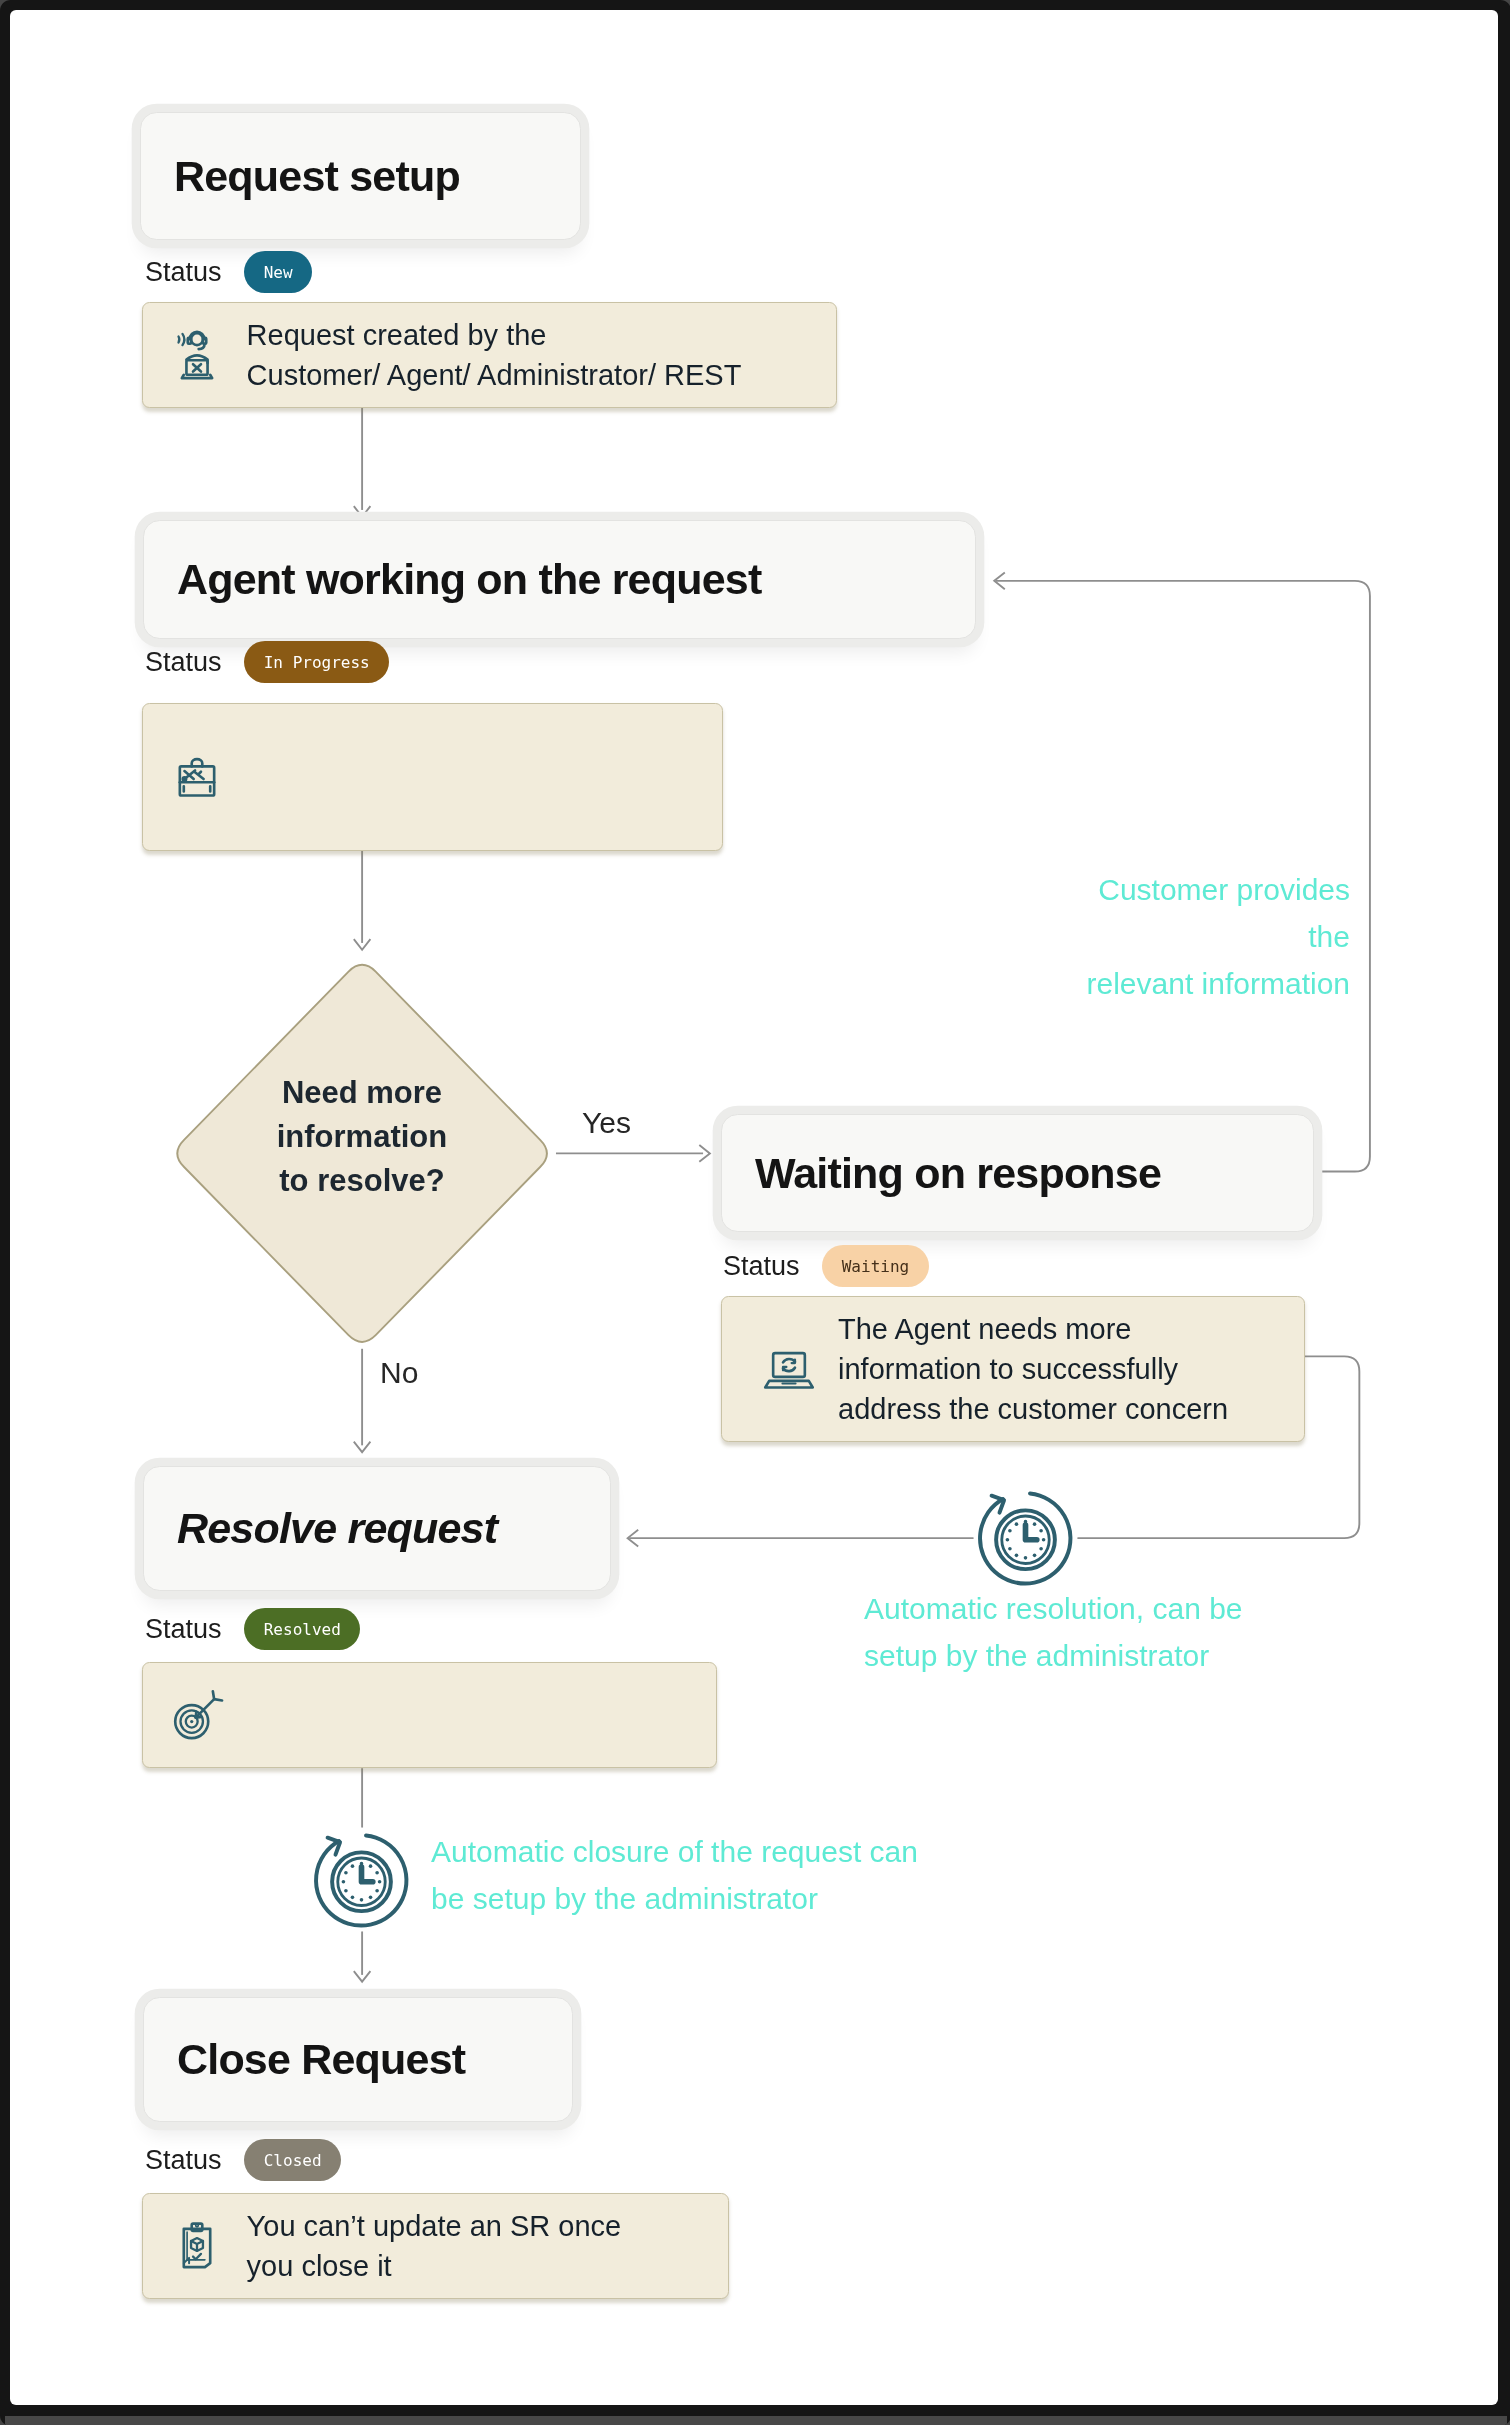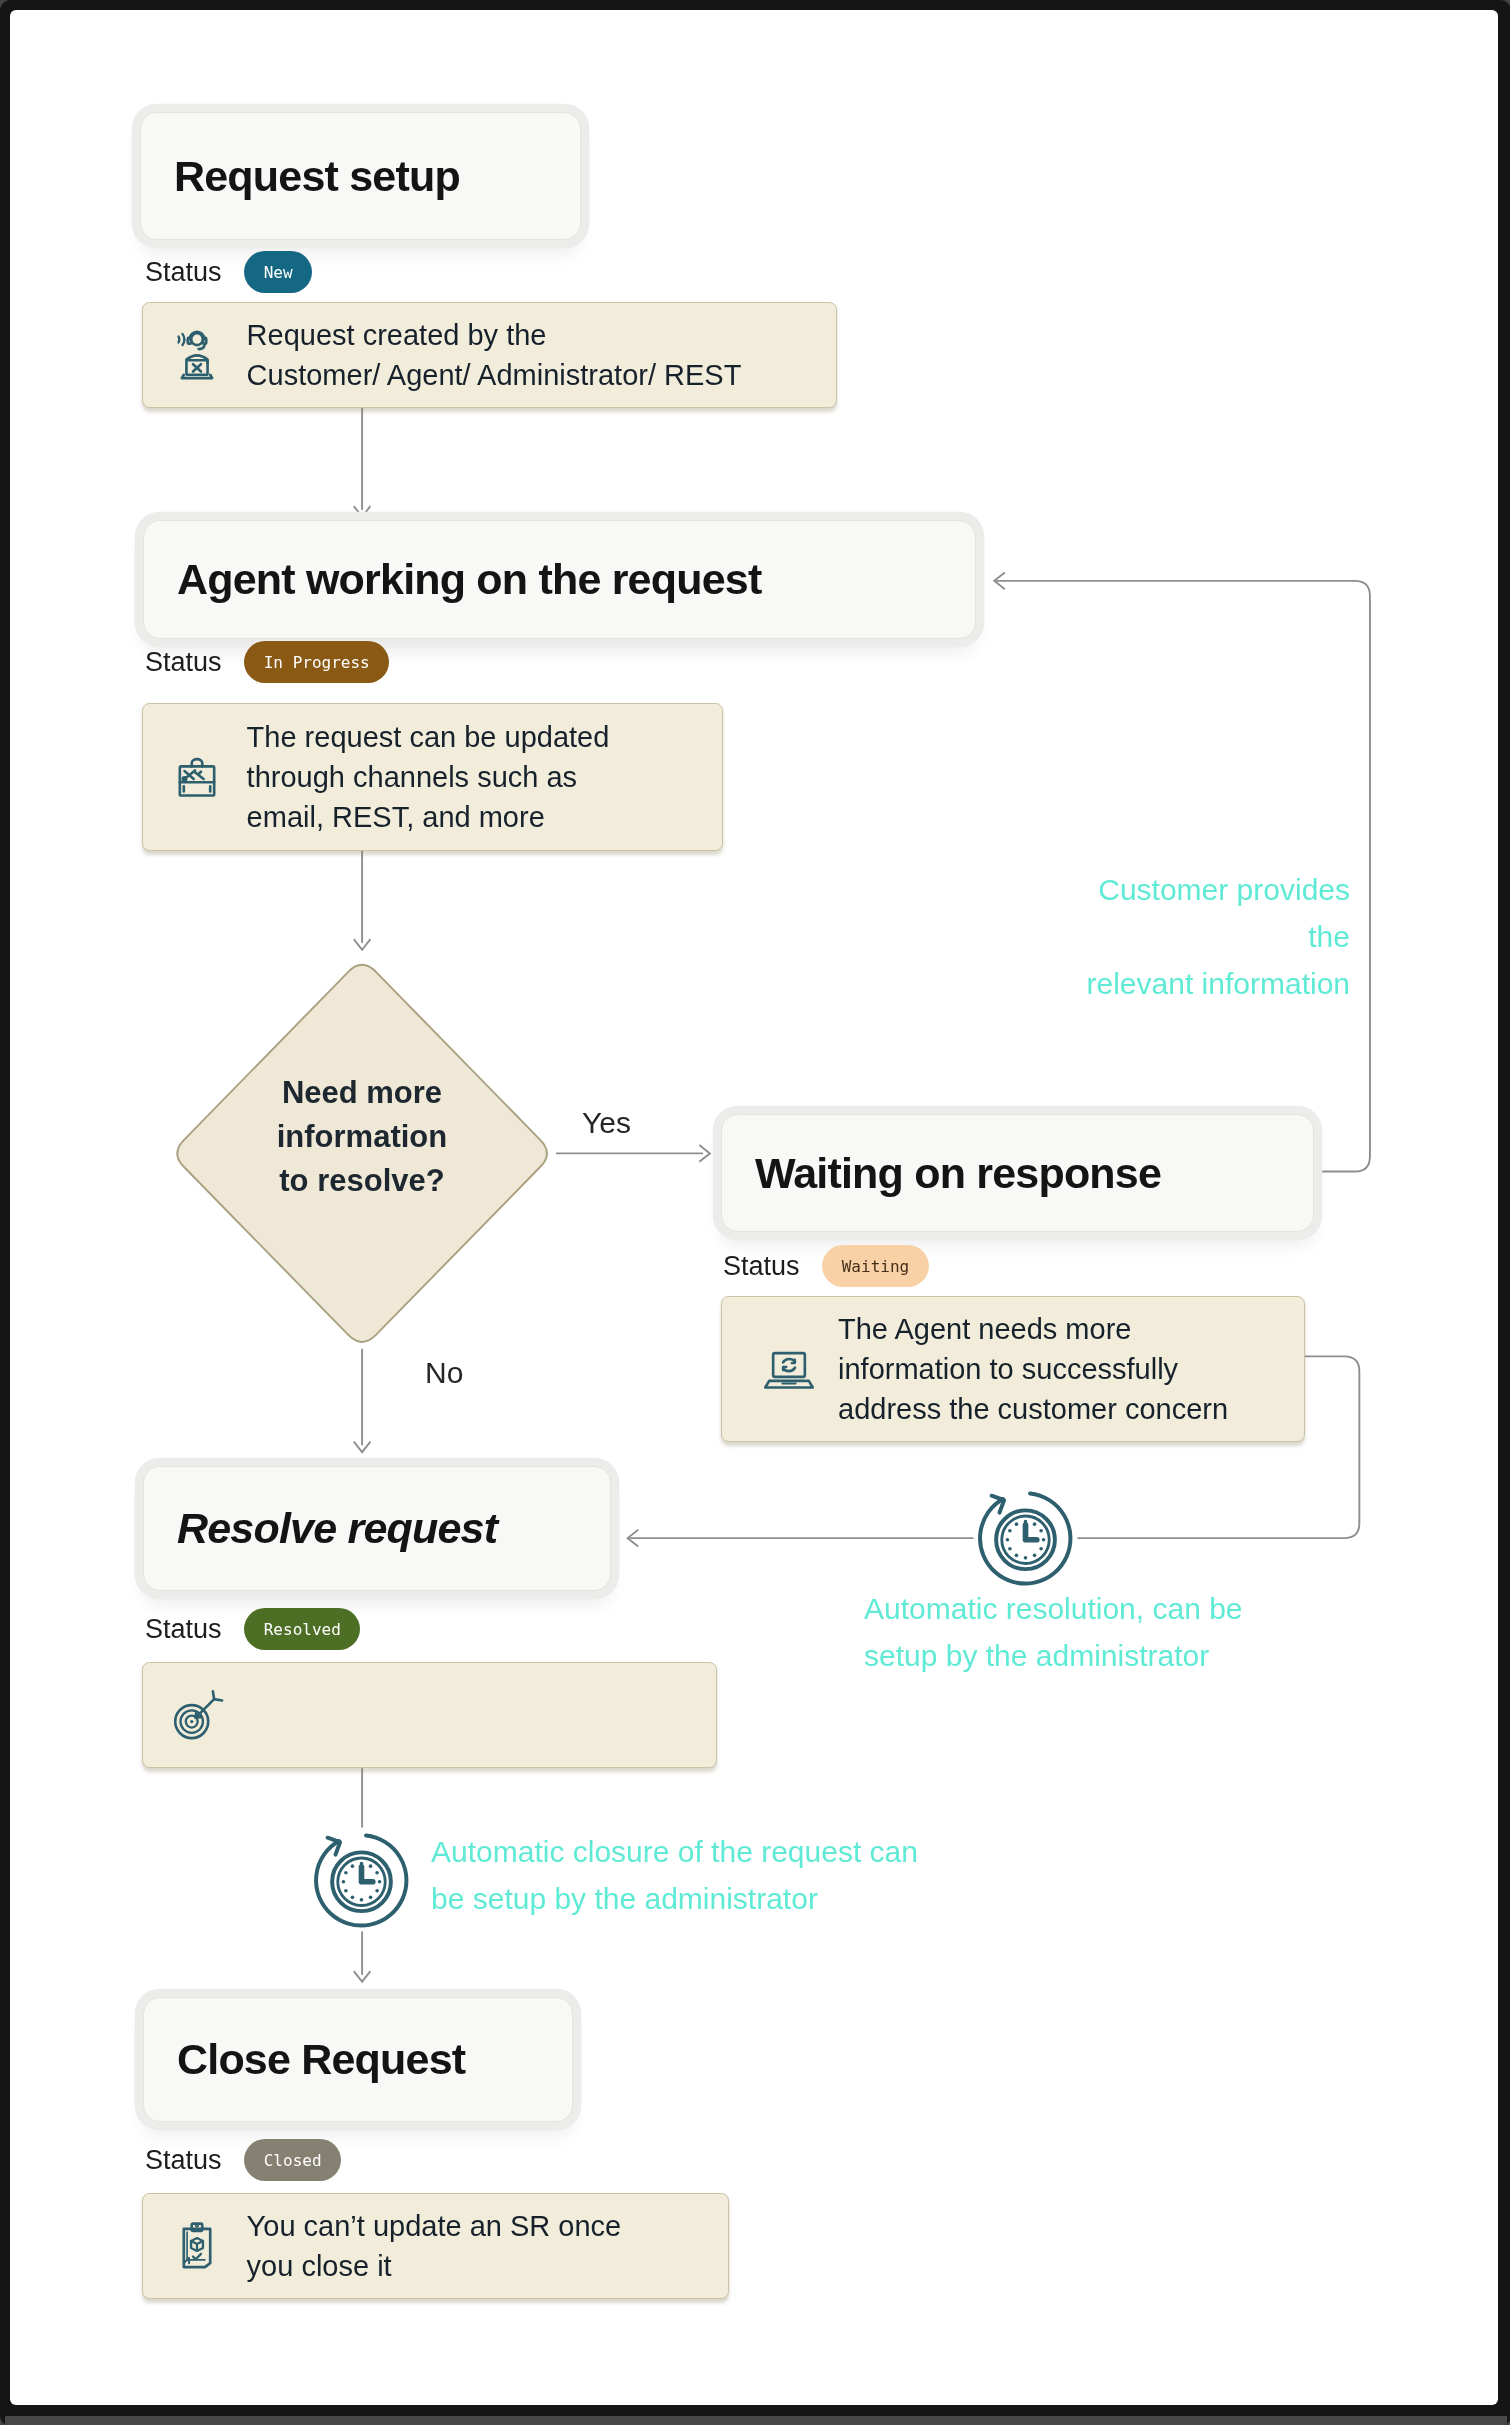--- a/index.html
+++ b/index.html
@@ -97,30 +97,27 @@
       <svg width="66" height="72" viewBox="0 0 100 100" fill="none" stroke="#2d5f6e" stroke-width="4" stroke-linecap="round" stroke-linejoin="round">
         <path d="M42 34 v-5 a8 6 0 0 1 16 0 v5"></path>
         <rect x="24" y="34" width="52" height="44" rx="2"></rect>
         <path d="M24 58 H76"></path>
         <path d="M31 53 L47 40 M45 53 L31 41"></path>
         <path d="M46 42 l14 11 M56 42 l-4 4"></path>
         <circle cx="31" cy="53" r="2.5"></circle>
         <path d="M30 64 v8 M70 64 v8"></path>
       </svg>
     </span>
-    <span class="desc-text">The request can be updated
-through channels such as
-email, REST, and more</span>
   </div>
 
   <div class="diamond-text">Need more
 information
 to resolve?</div>
   <div class="edge-label" style="left:582px;top:1106px;">Yes</div>
-  <div class="edge-label" style="left:380px;top:1356px;margin-left:45px;">No</div>
+  <div class="edge-label" style="left:380px;top:1356px;">No</div>
 
   <div class="stage-title" style="left:721px;top:1114px;width:593px;height:118px;">
     <h2>Waiting on response</h2>
   </div>
   <div class="status-row" style="left:723px;top:1244px;">
     <span class="status-label">Status</span>
     <span class="status-badge" style="background-color: rgb(248, 210, 166); color: rgb(69, 48, 26);">Waiting</span>
   </div>
   <div class="desc-card" style="left:721px;top:1296px;width:584px;height:146px;padding-left:32px;">
     <span class="desc-icon">

